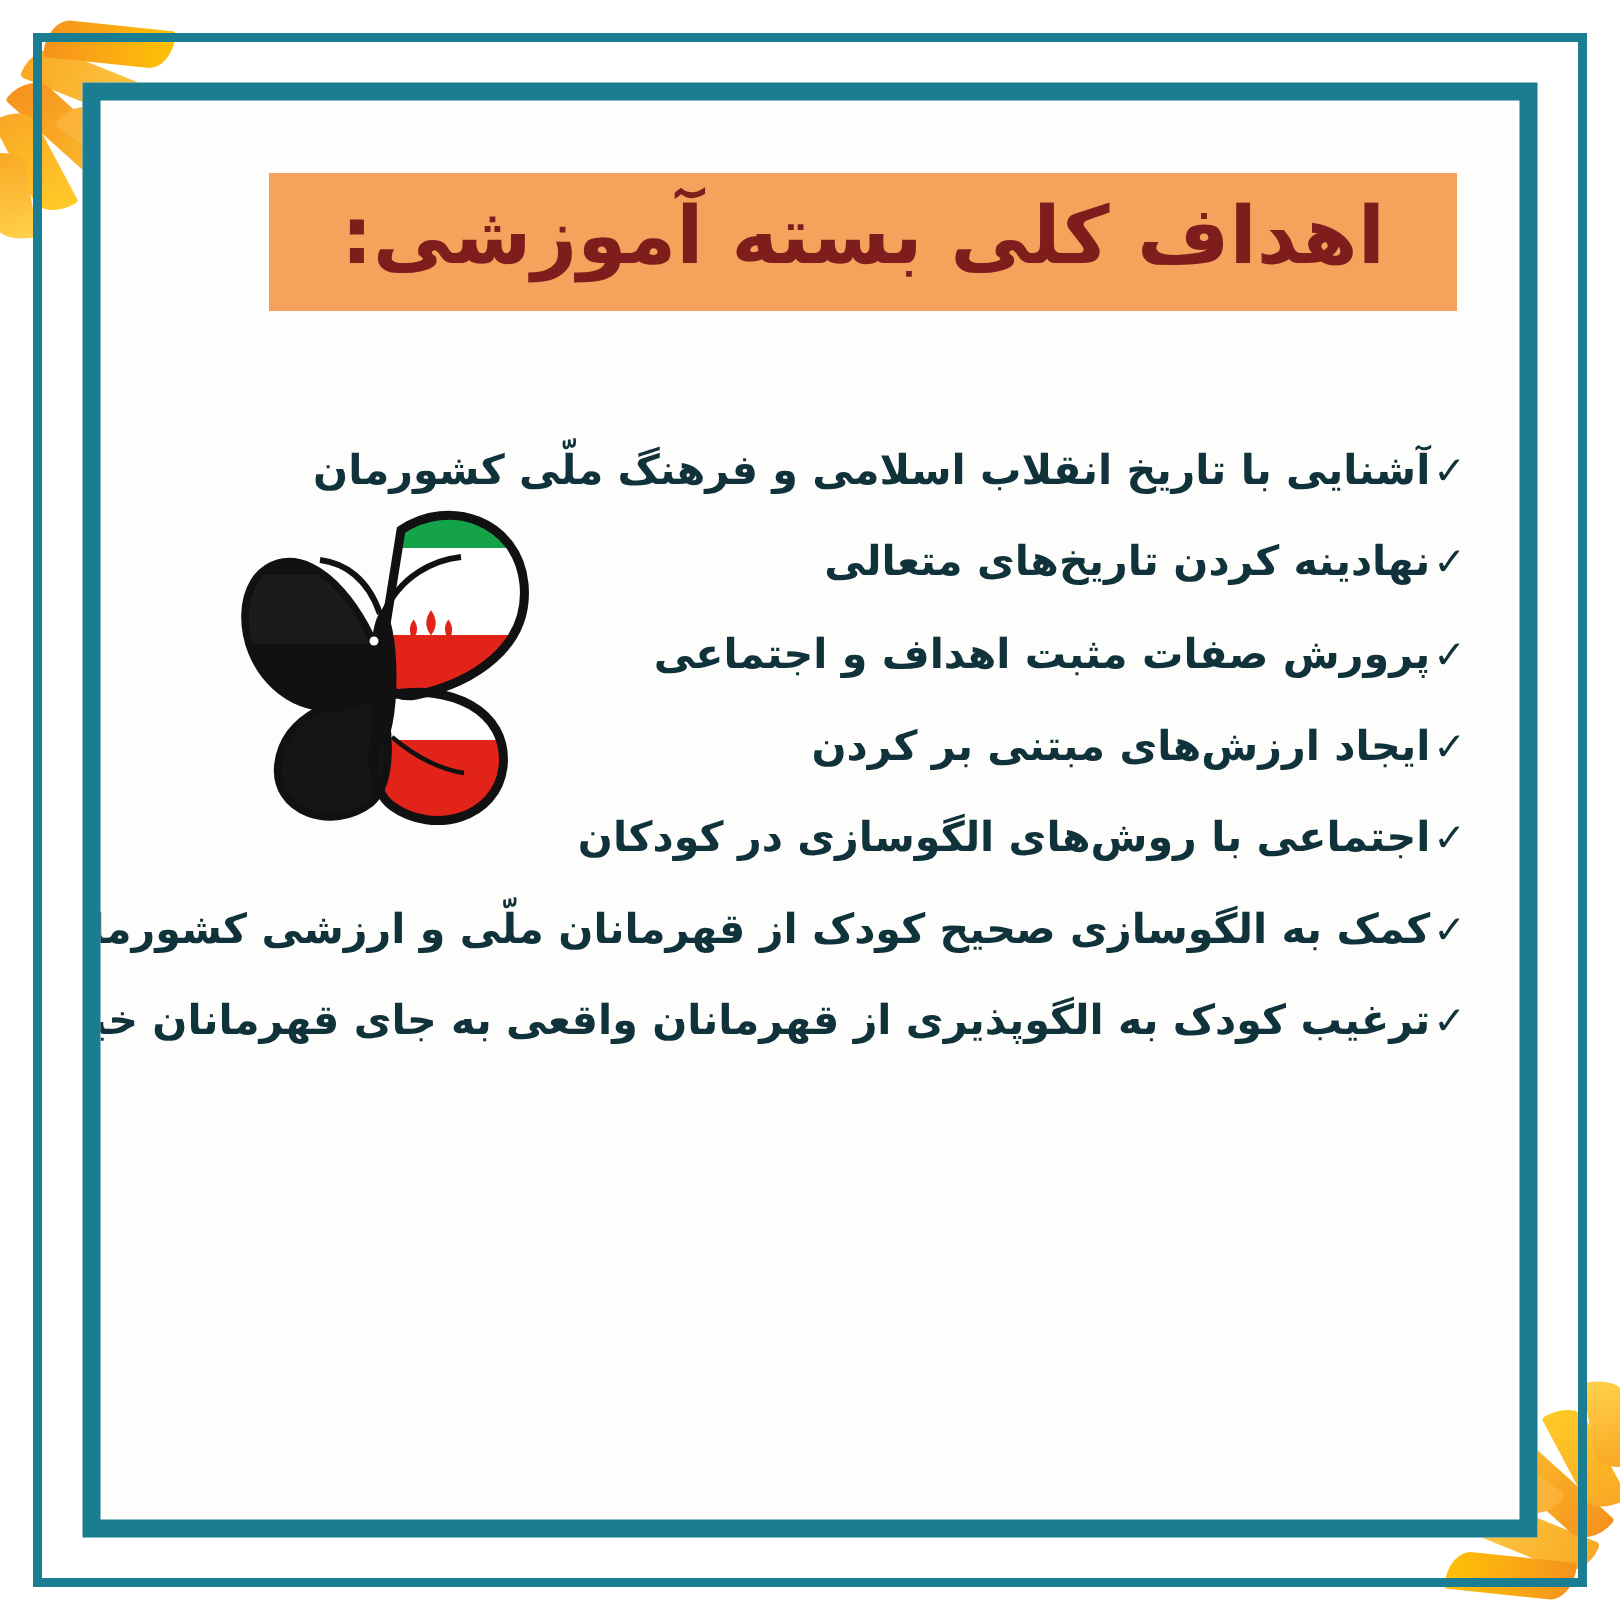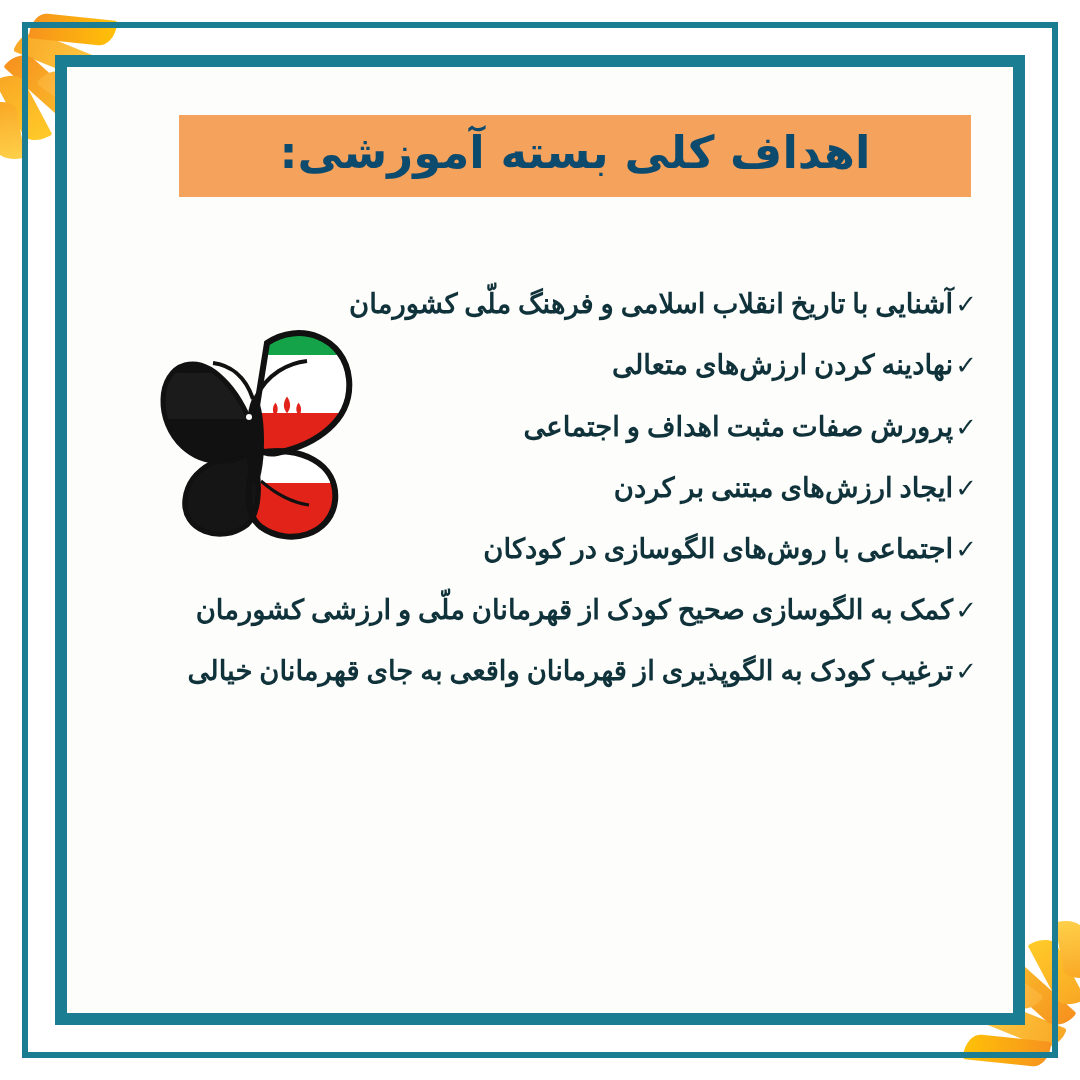--- a/index.html
+++ b/index.html
@@ -67,23 +67,23 @@
   }
 
   .title-band {
     background: #f5a35c;
     margin: 0 12px 0 82px;
     padding: 10px 26px 16px 26px;
     text-align: center;
     box-sizing: border-box;
   }
   .title-band .title-text {
-    font-size: 45px;
+    font-size: 53px;
     font-weight: bold;
-    color: #0c4a6e;
+    color: #7f1d1d;
     line-height: 1.25;
     letter-spacing: 0px;
     white-space: nowrap;
     direction: rtl;
   }
 
   .body-area {
     position: relative;
     margin-top: 88px;
     min-height: 460px;
@@ -119,21 +119,21 @@
     justify-content: flex-start;
     align-items: baseline;
   }
   .goal-list li .tick {
     font-size: 26px;
     font-weight: bold;
     color: #10323a;
     margin-left: 2px;
     flex: 0 0 auto;
   }
-  .goal-list li .txt { flex: 0 0 auto; font-family: Liberation Serif, serif; }
+  .goal-list li .txt { flex: 0 0 auto; }
 
   
   .goal-list { display: flex; flex-direction: column; align-items: flex-start; }
   .goal-list li { align-self: flex-start; }
 </style>
 </head>
 <body>
 
 <div class="leaves top-left">
   <div class="leaf" style="left:18px; top:26px; transform: rotate(22deg) scaleX(.85); background: linear-gradient(90deg,#f9a825,#ffd04a);"></div>
@@ -220,21 +220,21 @@
       </svg>
     </div>
 
     <ul class="goal-list">
       <li>
         <span class="tick">✓</span>
         <span class="txt">آشنایی با تاریخ انقلاب  اسلامی و فرهنگ ملّی کشورمان</span>
       </li>
       <li style="align-self:flex-start; margin-right:0;">
         <span class="tick">✓</span>
-        <span class="txt">نهادینه کردن ارزش‌های متعالی</span>
+        <span class="txt">نهادینه کردن تاریخ‌های متعالی</span>
       </li>
       <li>
         <span class="tick">✓</span>
         <span class="txt">پرورش صفات مثبت اهداف و اجتماعی</span>
       </li>
       <li>
         <span class="tick">✓</span>
         <span class="txt">ایجاد ارزش‌های مبتنی بر کردن</span>
       </li>
       <li>

